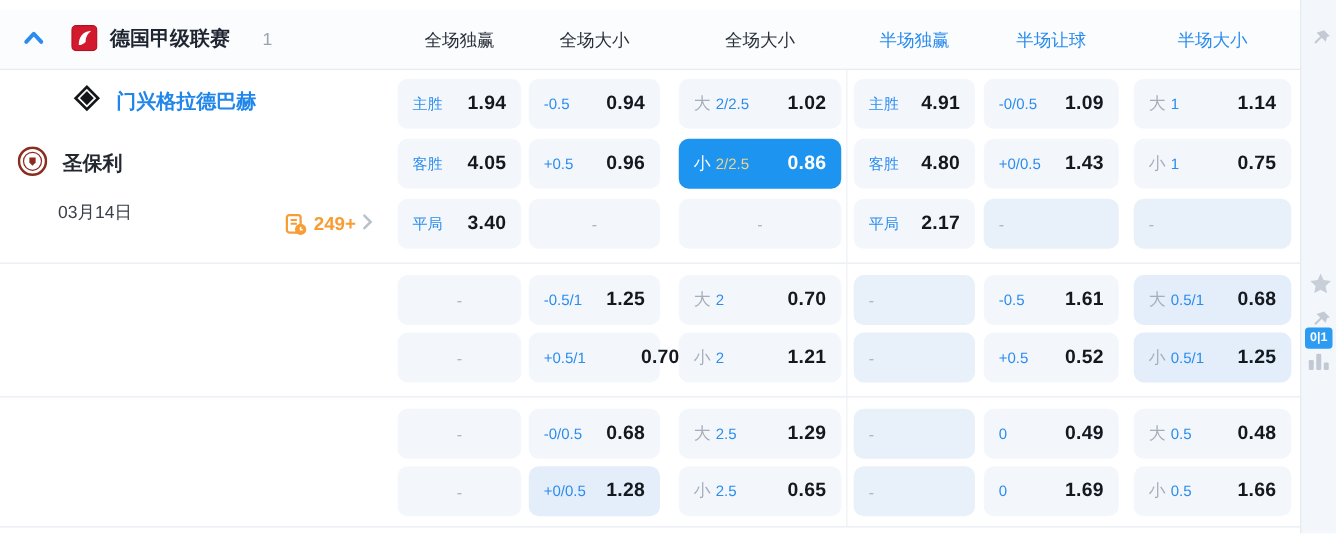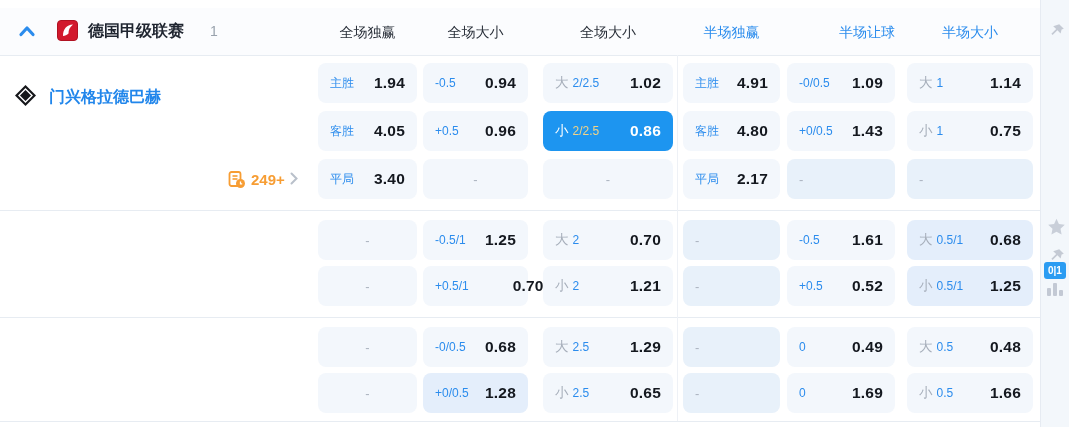--- a/index.html
+++ b/index.html
@@ -68,40 +68,51 @@
       <path d="M6 16 C6 9 9.5 5 16 4.5 C12.5 7.5 11.5 10 11.5 13.5 C10 15 8 16 6 16 Z" fill="#ffffff"></path>
     </svg>
   </div>
   <div class="league-name">德国甲级联赛</div>
   <div class="match-count">1</div>
   <div id="col-headers">
       <div class="col-head" style="left: 318px; width: 99px;">全场独赢</div>
       <div class="col-head" style="left: 423px; width: 105px;">全场大小</div>
       <div class="col-head" style="left: 543px; width: 130px;">全场大小</div>
       <div class="col-head half" style="left: 683px; width: 97px;">半场独赢</div>
-      <div class="col-head half" style="left: 787px; width: 108px; text-align: right;">半场让球</div>
+      <div class="col-head half" style="left: 787px; width: 108px;">半场让球</div>
       <div class="col-head half" style="left: 907px; width: 126px;">半场大小</div>
     </div>
 
   <div class="rule" style="top:55px;"></div>
   <div class="rule" style="top:210px;"></div>
   <div class="rule" style="top:317px;"></div>
   <div class="rule" style="top:421px;width:1069px;"></div>
   <div class="vrule" style="left:677px;"></div>
 
-  <div class="team-row" style="top:77px;">
+  <div class="team-row" style="top:61px;padding-left:44px;">
     <span class="team-logo">
       <svg width="23" height="23" viewBox="0 0 23 23">
         <polygon points="11.5,1 22,11.5 11.5,22 1,11.5" fill="#15161a"></polygon>
         <polygon points="11.5,5 18,11.5 11.5,18 5,11.5" fill="none" stroke="#ffffff" stroke-width="1.4"></polygon>
       </svg>
     </span>
     <span class="team-name home">门兴格拉德巴赫</span>
   </div>
+  <div class="team-row" style="top:111px;">
+    <span class="team-logo">
+      <svg width="24" height="24" viewBox="0 0 24 24">
+        <circle cx="12" cy="12" r="10.8" fill="#ffffff" stroke="#8a2c1e" stroke-width="2"></circle>
+        <circle cx="12" cy="12" r="7.2" fill="#ffffff" stroke="#8a2c1e" stroke-width="1"></circle>
+        <path d="M9.5 9 h5 v4 l-2.5 2.5 L9.5 13 Z" fill="#8a2c1e"></path>
+      </svg>
+    </span>
+    <span class="team-name away">圣保利</span>
+  </div>
   <div class="datetime">
+    <div>03月14日</div>
   </div>
   <div class="more-markets">
     <svg width="18" height="18" viewBox="0 0 18 18">
       <rect x="1.5" y="1" width="11" height="14" rx="2" fill="none" stroke="#f79d33" stroke-width="1.8"></rect>
       <line x1="4.5" y1="5" x2="9.5" y2="5" stroke="#f79d33" stroke-width="1.6"></line>
       <line x1="4.5" y1="8" x2="9.5" y2="8" stroke="#f79d33" stroke-width="1.6"></line>
       <circle cx="12.5" cy="12.5" r="4.5" fill="#f79d33"></circle>
       <polyline points="12.5,10.5 12.5,12.8 14.2,12.8" fill="none" stroke="#ffffff" stroke-width="1.3"></polyline>
     </svg>
     <span class="cnt">249+</span>

